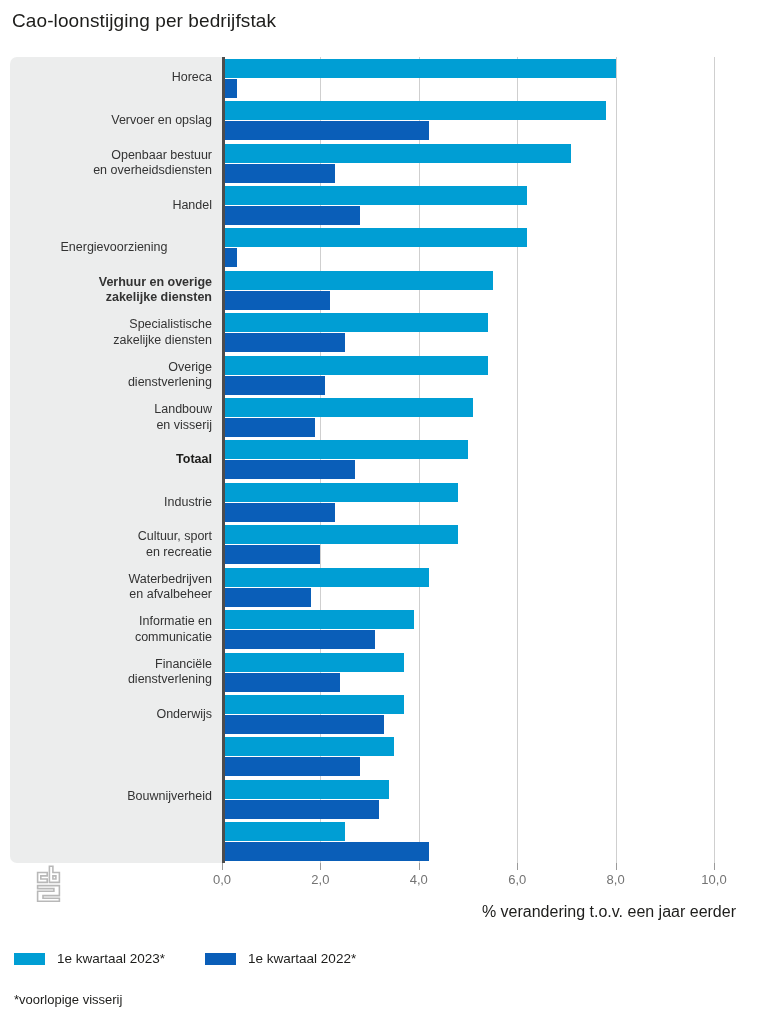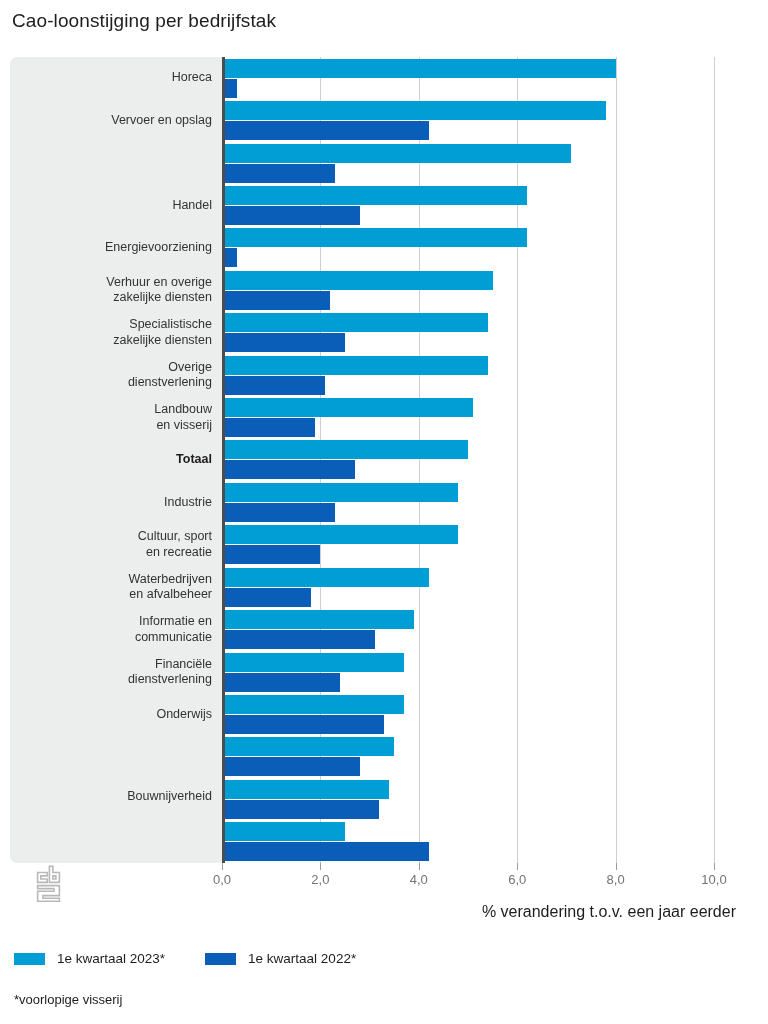--- a/index.html
+++ b/index.html
@@ -197,23 +197,25 @@
 </head>
 <body>
 
 <div class="chart-title">Cao-loonstijging per bedrijfstak</div>
 
 <div class="chart-frame">
   <div class="label-panel"></div>
   <div class="row-labels" id="row-labels">
       <div class="row-label" style="top: 13.4605px;">Horeca</div>
       <div class="row-label" style="top: 55.8816px;">Vervoer en opslag</div>
+      <div class="row-label" style="top: 90.5526px;">Openbaar bestuur
+en overheidsdiensten</div>
       <div class="row-label" style="top: 140.724px;">Handel</div>
-      <div class="row-label" style="top: 183.145px;">Energievoorziening</div>
-      <div class="row-label" style="top: 217.816px;">Verhuur en overige
+      <div class="row-label" style="top: 183.145px; text-align: center;">Energievoorziening</div>
+      <div class="row-label" style="top: 217.816px; font-weight: bold;">Verhuur en overige
 zakelijke diensten</div>
       <div class="row-label" style="top: 260.237px;">Specialistische
 zakelijke diensten</div>
       <div class="row-label" style="top: 302.658px;">Overige
 dienstverlening</div>
       <div class="row-label" style="top: 345.079px;">Landbouw
 en visserij</div>
       <div class="row-label bold" style="top: 395.25px;">Totaal</div>
       <div class="row-label" style="top: 437.671px;">Industrie</div>
       <div class="row-label" style="top: 472.342px;">Cultuur, sport

